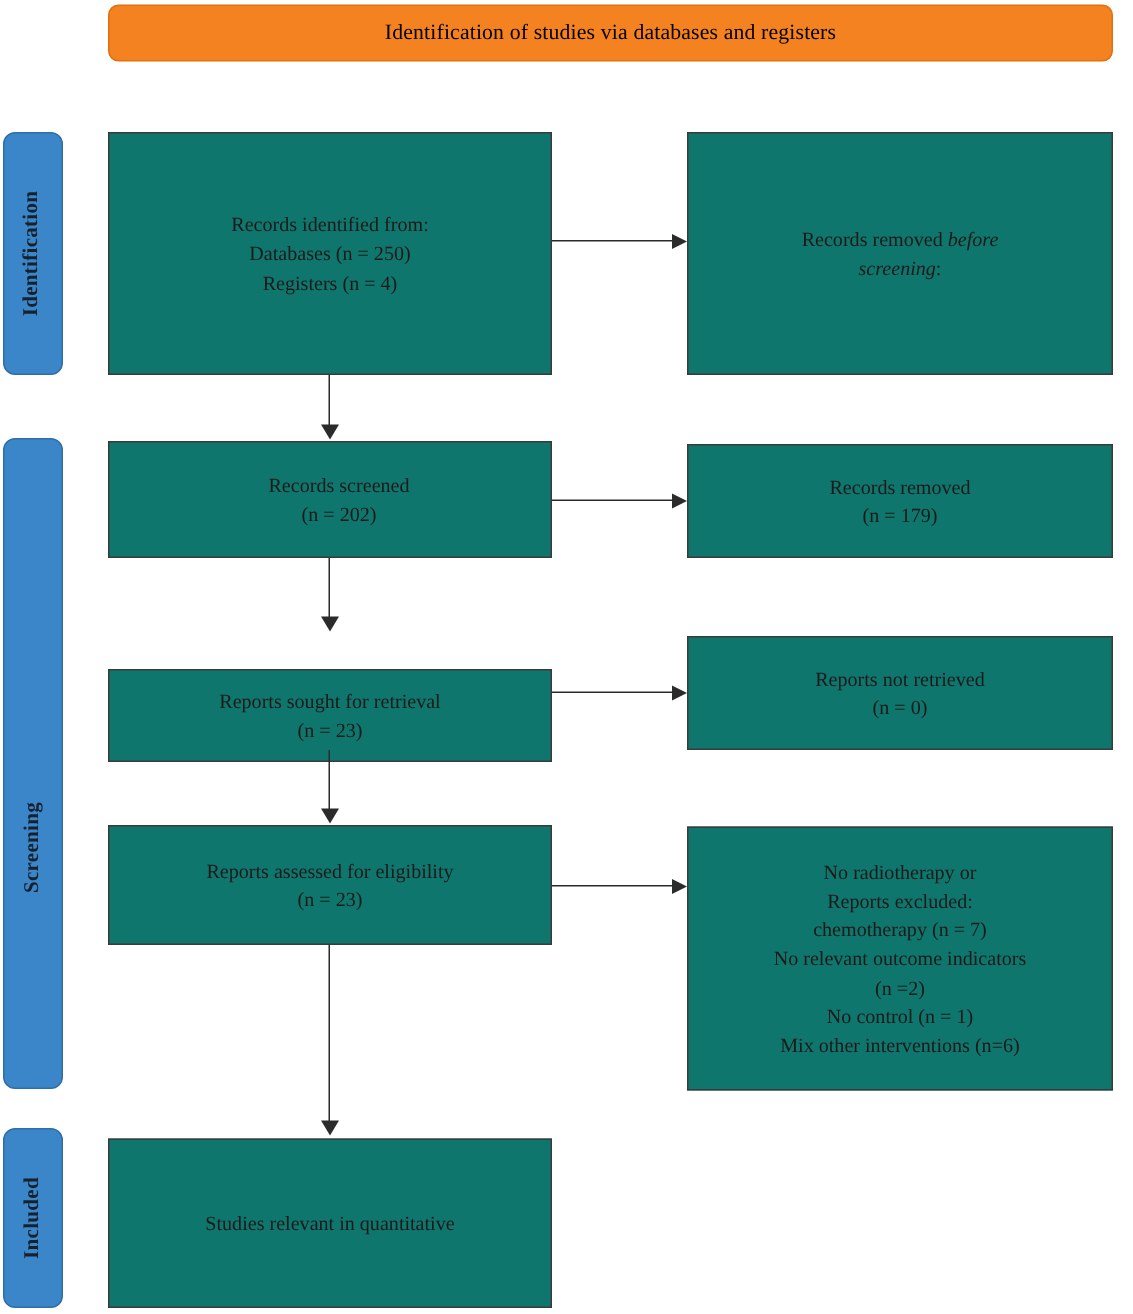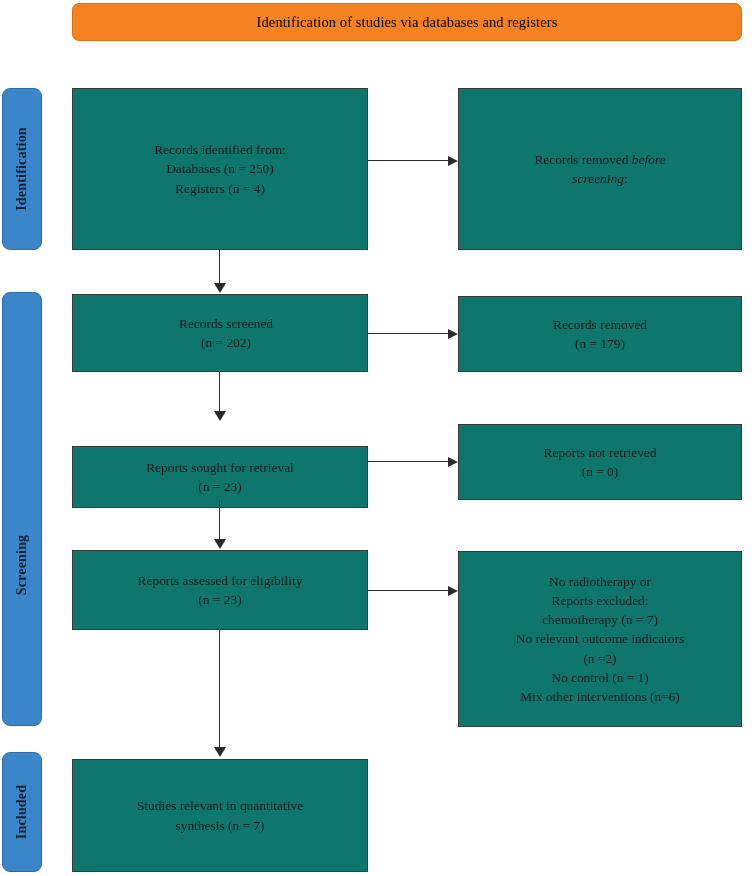--- a/index.html
+++ b/index.html
@@ -222,21 +222,20 @@
       <div>No relevant outcome indicators</div>
       <div>(n =2)</div>
       <div>No control (n = 1)</div>
       <div>Mix other interventions (n=6)</div>
     </div>
   </div>
 
   <div class="box" id="box-included-final">
     <div class="box-text">
       <div>Studies relevant in quantitative</div>
-      <div>synthesis (n = 7)</div>
     </div>
   </div>
 
   <div class="line-v" id="conn-v1"></div>
   <div class="arrow-down" id="conn-v1-head"></div>
 
   <div class="line-v" id="conn-v2"></div>
   <div class="arrow-down" id="conn-v2-head"></div>
 
   <div class="line-v" id="conn-v3"></div>

